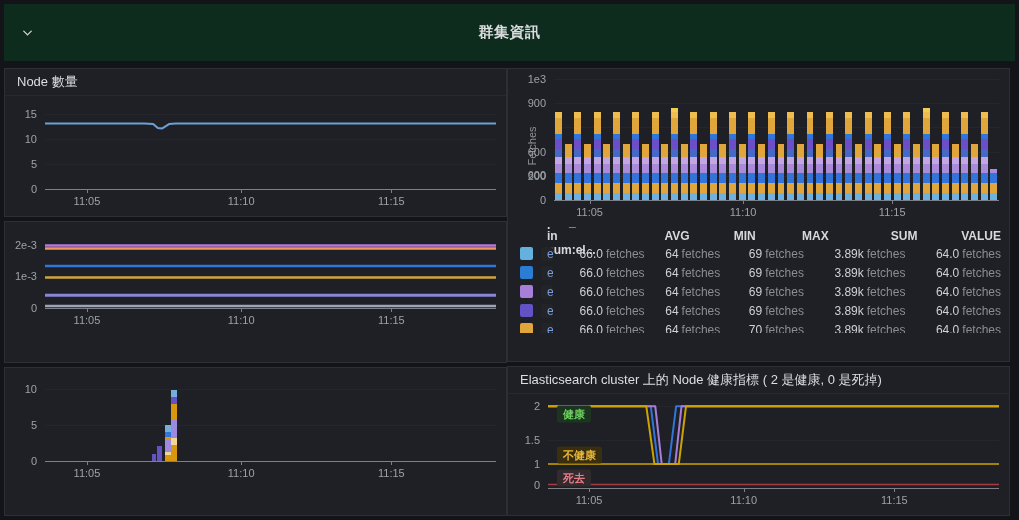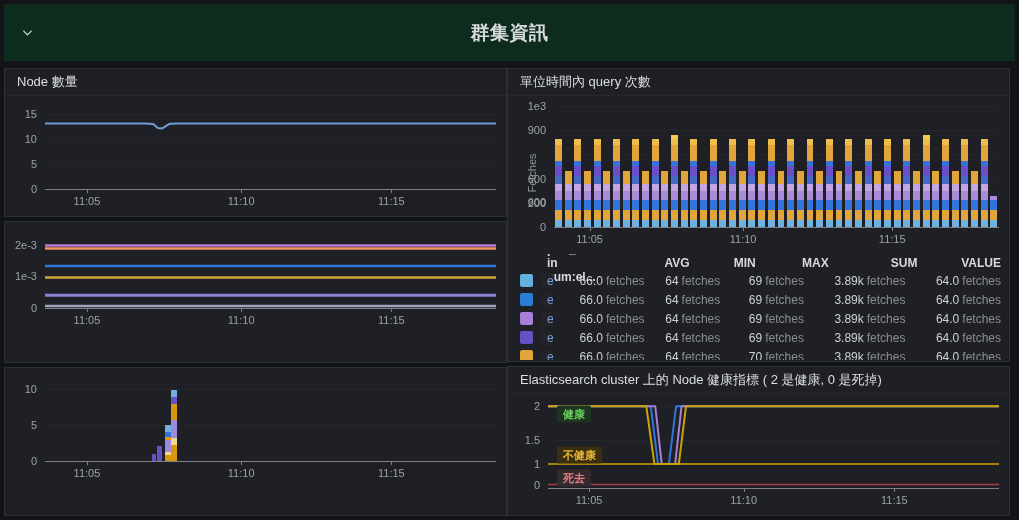--- a/index.html
+++ b/index.html
@@ -12,21 +12,21 @@
   .page { padding:4px; width:100%; height:100%; }
 
   
   .row-header {
     height:57px; background:#0d2c1e; position:relative;
     display:flex; align-items:center; margin-bottom:7px;
   }
   .row-chevron { position:absolute; left:16px; top:50%; transform:translateY(-50%); cursor:pointer; display:flex; }
   .row-title {
     position:absolute; left:0; right:0; text-align:center;
-    font-size:19px; font-weight:bold; color:#d8dadc; letter-spacing:0.5px;
+    font-size:15px; font-weight:bold; color:#d8dadc; letter-spacing:0.5px;
   }
 
   .grid { display:flex; gap:0; }
   .col { display:flex; flex-direction:column; gap:4px; width:503px; }
 
   .panel {
     background:#1e2025; border:1px solid #2c2f35; position:relative;
     width:503px;
   }
   .panel-title {
@@ -180,23 +180,20 @@
               <div style="height: 6.43914px; background: rgb(99, 82, 196);"></div>
               <div style="height: 7.1546px; background: rgb(116, 174, 220);"></div>
             </div>
           </div>
       </section>
 
     </div>
     <div class="col">
 
       <section class="panel" style="height:294px">
-        <header class="panel-title">
-          <span>單位時間內 query 次數</span>
-        </header>
         <div class="plot plot-query">
           <span class="ylabel">Fetches</span>
         <div class="ytick" style="top: 121px;">0</div>
             <div class="gridline" style="top: 96.8px;"></div>
             <div class="ytick" style="top: 96.8px;">200</div>
             <div class="gridline" style="top: 72.6px;"></div>
             <div class="ytick" style="top: 72.6px;">600</div>
             <div class="gridline" style="top: 48.4px;"></div>
             <div class="ytick" style="top: 48.4px; margin-top: 48px;">600</div>
             <div class="gridline" style="top: 24.2px;"></div>

